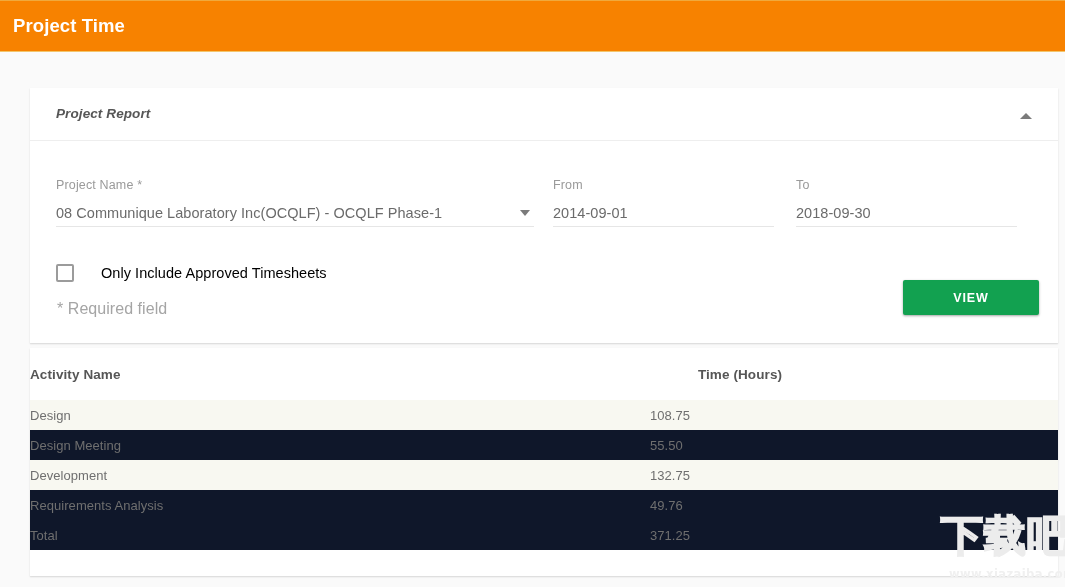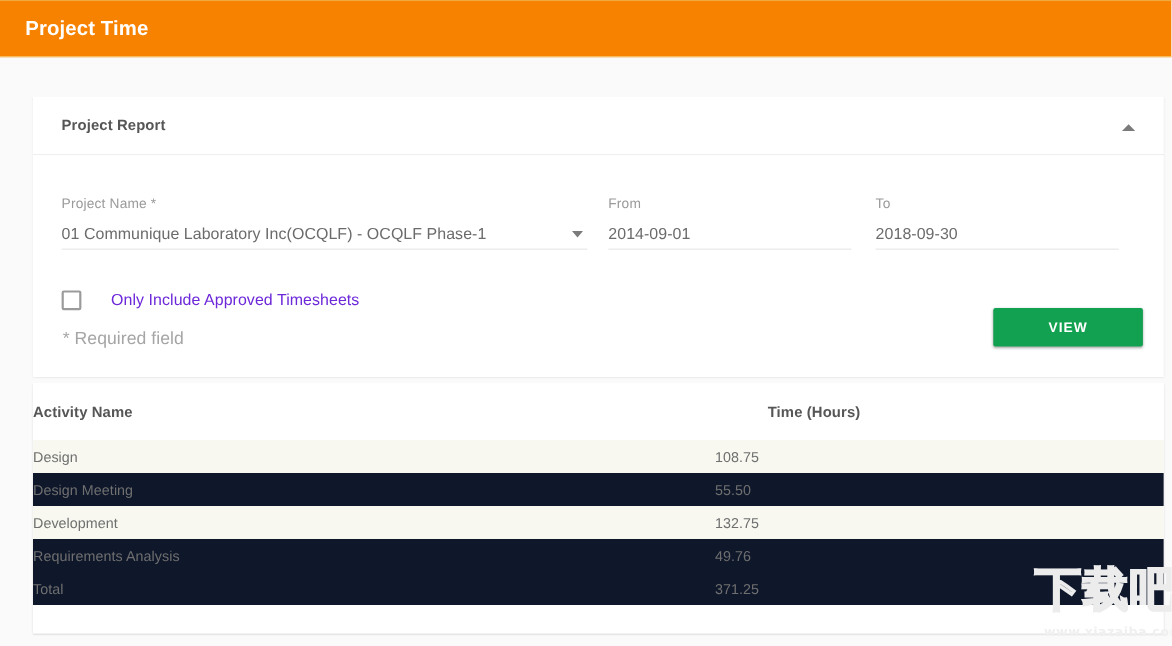--- a/index.html
+++ b/index.html
@@ -27,21 +27,21 @@
     border-top: 1px solid #f0a93c;
     border-bottom: 1px solid #f3c56b;
     display: flex;
     align-items: center;
   }
   .appbar-title {
     color: #ffffff;
     font-size: 18.5px;
     font-weight: bold;
     letter-spacing: 0.1px;
-    padding-left: 23px;
+    padding-left: 13px;
     line-height: 1;
   }
 
   
   .page {
     position: absolute;
     left: 0; top: 53px;
     width: 1065px;
     height: 534px;
     background: #fafafa;
@@ -69,20 +69,21 @@
     border-bottom: 1px solid #eeeeee;
   }
   .panel-title {
     position: absolute;
     left: 26px;
     top: 18px;
     font-size: 13.5px;
     font-weight: bold;
     color: #565656;
     letter-spacing: 0.1px;
+    font-style: italic;
   }
   .collapse-btn {
     position: absolute;
     right: 20px;
     top: 19px;
     width: 22px;
     height: 16px;
     cursor: pointer;
   }
   .caret-up {
@@ -161,21 +162,21 @@
     height: 18px;
     border: 2px solid #9b9b9b;
     border-radius: 2px;
     background: #ffffff;
     cursor: pointer;
     flex: 0 0 auto;
   }
   .checkbox-label {
     margin-left: 27px;
     font-size: 14.5px;
-    color: #6d28d9;
+    color: #000000;
     letter-spacing: 0.05px;
     white-space: nowrap;
   }
 
   
   .required-note {
     position: absolute;
     left: 27px;
     top: 159px;
     font-size: 16px;
@@ -295,21 +296,21 @@
       <div class="panel-title">Project Report</div>
       <div class="collapse-btn">
         <span class="caret-up"></span>
       </div>
     </div>
 
     <div class="panel-body">
 
       <div class="field field-project">
         <div class="field-label">Project Name *</div>
-        <div class="field-value">01 Communique Laboratory Inc(OCQLF) - OCQLF Phase-1</div>
+        <div class="field-value">08 Communique Laboratory Inc(OCQLF) - OCQLF Phase-1</div>
         <span class="select-caret"></span>
         <div class="field-underline"></div>
       </div>
 
       <div class="field field-from">
         <div class="field-label">From</div>
         <div class="field-value">2014-09-01</div>
         <div class="field-underline"></div>
       </div>
 

